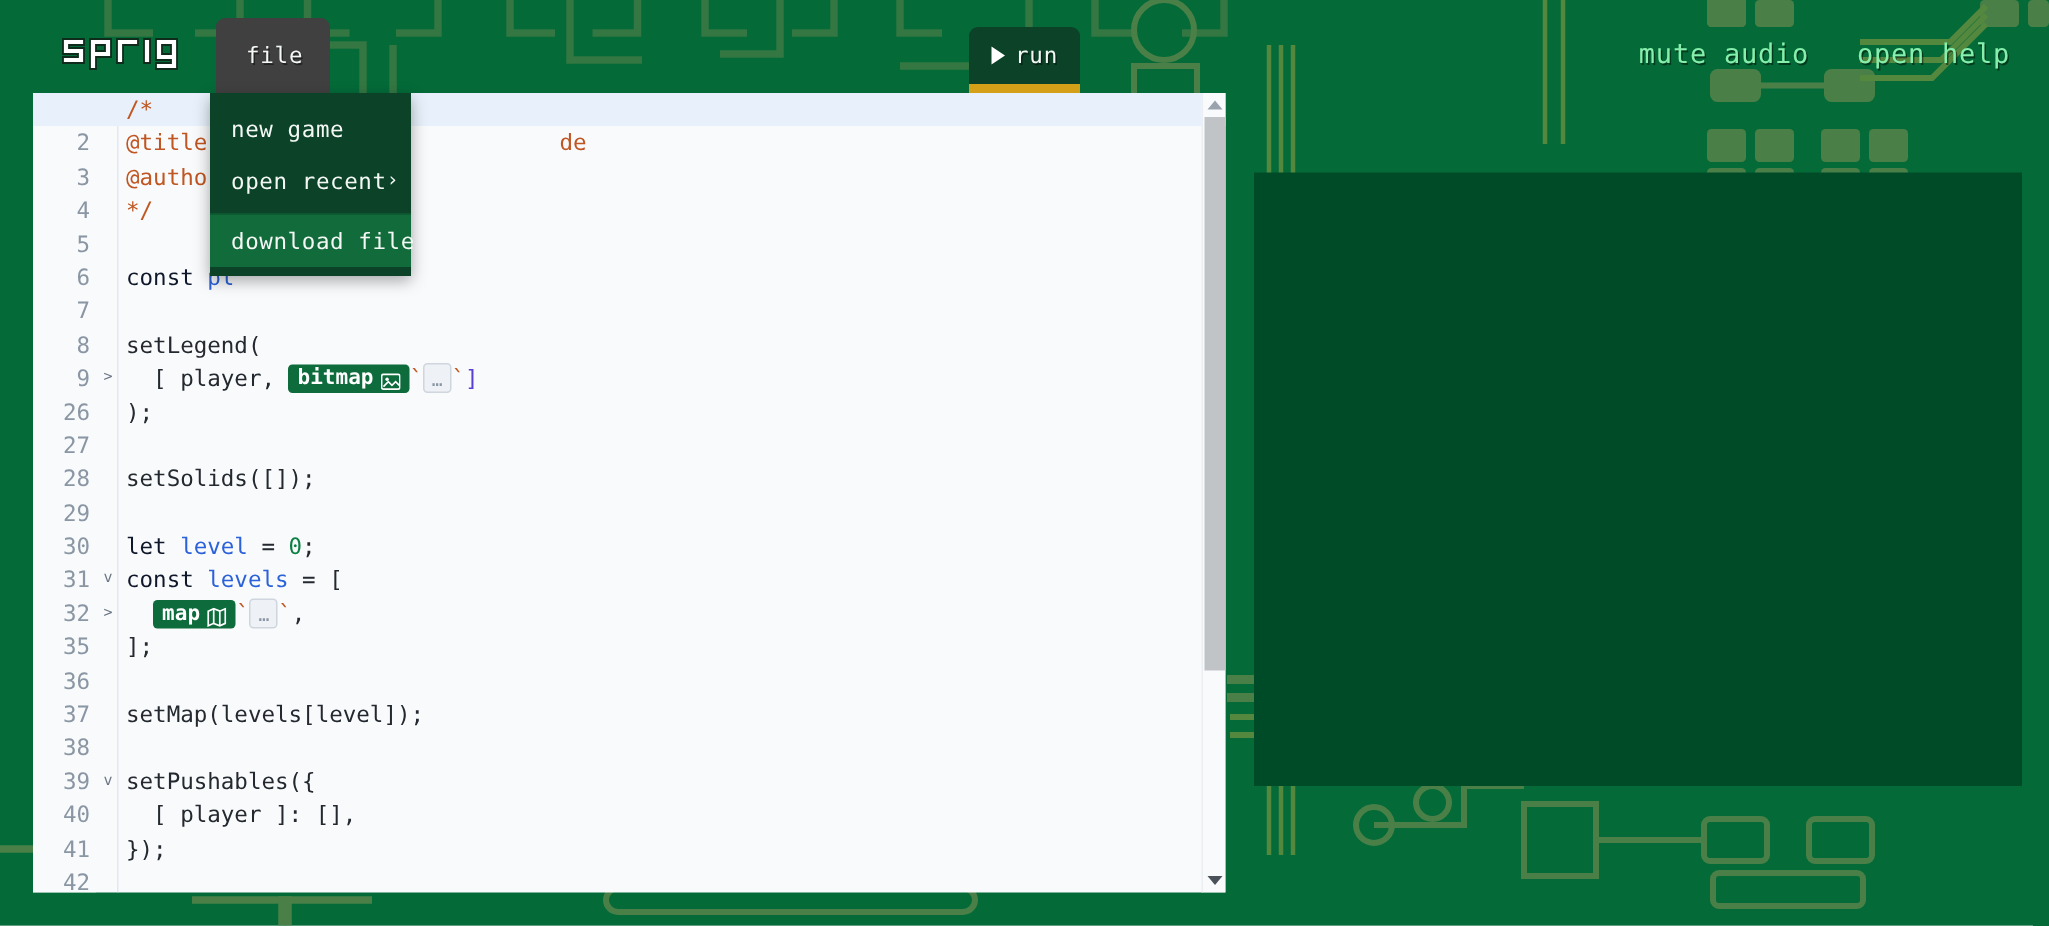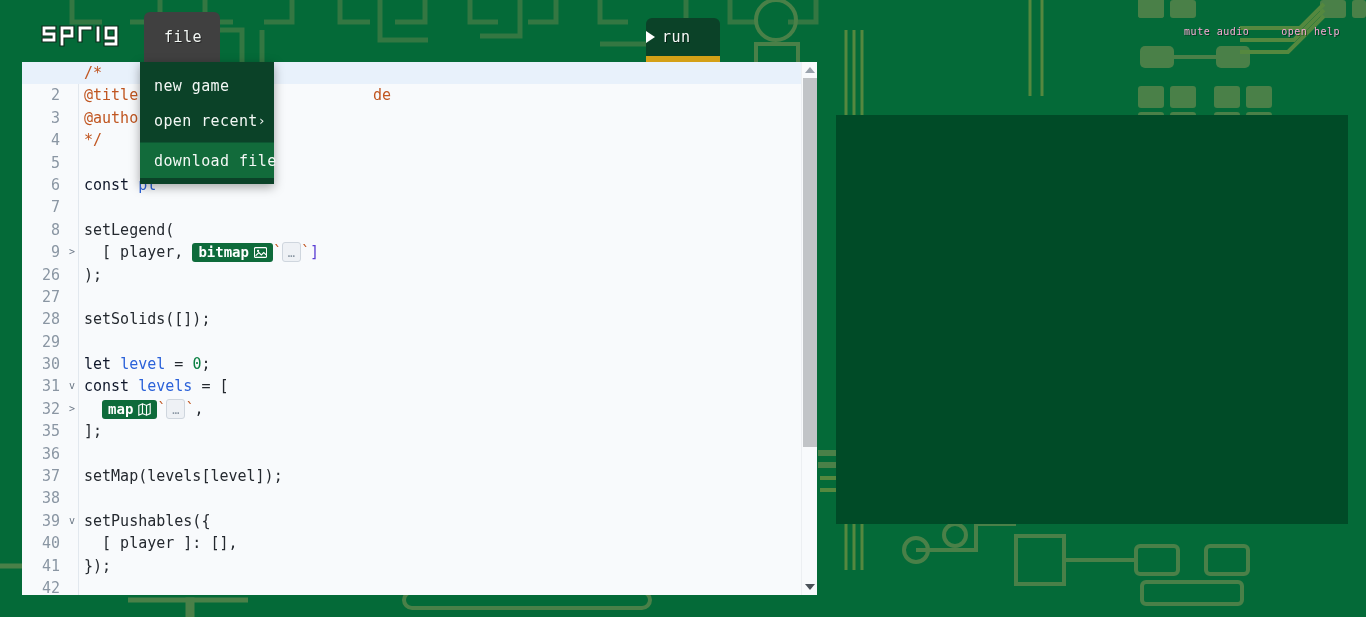--- a/index.html
+++ b/index.html
@@ -36,41 +36,41 @@
     border-radius:6px 6px 0 0;
     white-space:nowrap;
   }
   .nav-tab.active { background:#404040;padding-left:20px; }
   #nav-file { margin-left:8px; }
   #run-btn {
     position:absolute; left:646px; top:18px;
     width:74px; height:38px;
     background:#0b4228;
     border-radius:6px 6px 0 0;
-    display:flex; align-items:center; gap:7px;
+    display:flex; align-items:center; justify-content:center; gap:7px;
     color:#f3f8f5; font-size:15px; letter-spacing:.5px;
     cursor:pointer;
     text-shadow:1px 1px 0 rgba(0,0,0,.45);
   }
   #run-btn::after {
     content:""; position:absolute; left:0; bottom:-6px;
     width:74px; height:6px; background:#d4a017;
   }
   .play-tri {
     width:0;height:0;
     border-left:9px solid #fff;
     border-top:6px solid transparent;
     border-bottom:6px solid transparent;
   }
   #nav-right {
     position:absolute; right:26px; top:26px;
     display:flex; gap:32px;
   }
   #nav-right .nav-link {
-    font-size:10px; color:#f9a8d4; letter-spacing:.5px; cursor:pointer;
+    font-size:18px; color:#86efac; letter-spacing:.5px; cursor:pointer;
     text-shadow:1px 1px 0 rgba(0,0,0,.45);
     white-space:nowrap;
   }
 
   
   #editor {
     position:absolute; left:22px; top:62px;
     width:795px; height:533px;
     background:#f8fafc;
     z-index:5;
@@ -108,21 +108,21 @@
   .cline.active { background:#e8f1fb; margin-left:-62px; padding-left:62px; }
   .cm  { color:#c05621; }       
   .kw  { color:#0f172a; }       
   .id  { color:#2b62d9; }       
   .num { color:#0b8043; }       
   .pn  { color:#24292f; }       
   .tick{ color:#c05621; }
   .brk { color:#5b3fd4; }
 
   .badge {
-    display:inline-flex; align-items:center; gap:5px;
+    display:inline-flex; align-items:flex-end; gap:5px;
     background:#0e6b3b; color:#fff;
     padding:1px 6px; border-radius:3px;
     font-size:14px; font-weight:bold;
     line-height:17px;
     vertical-align:middle;
   }
   .collapsed {
     display:inline-flex; align-items:flex-end; justify-content:center;
     width:19px; height:20px;
     background:#eef1f5; border:1px solid #cfd6de; border-radius:3px;

